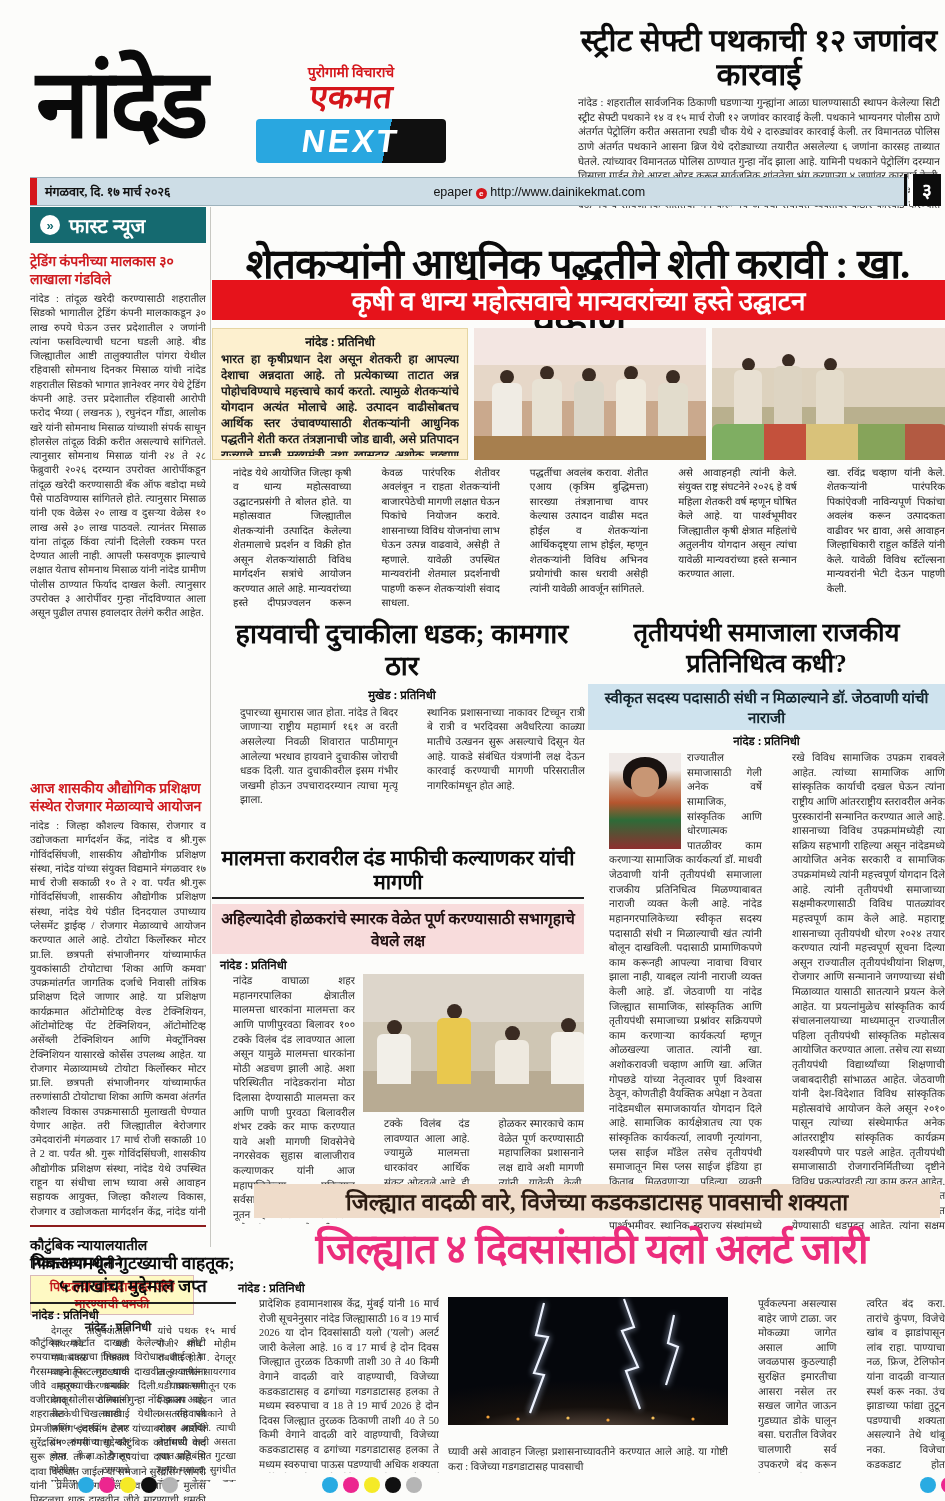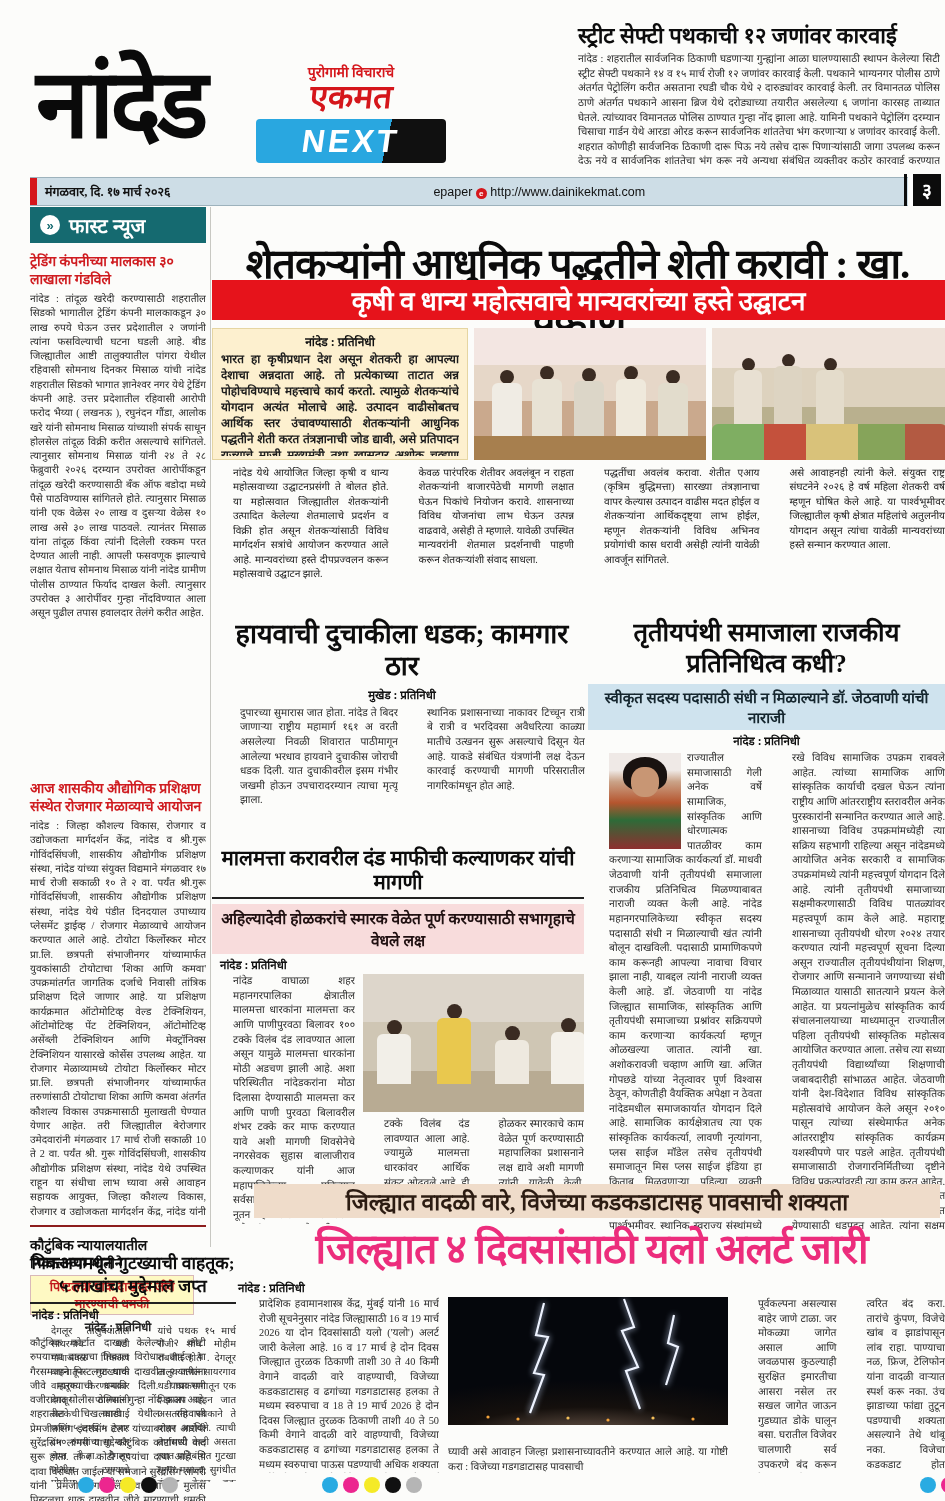--- a/index.html
+++ b/index.html
@@ -5,21 +5,21 @@
   html,body{margin:0;padding:0;background:#e8e8e4;}
   .page{position:relative;width:945px;height:1501px;background:#fcfcfa;margin:0 auto;
         font-family:"Liberation Serif","DejaVu Sans",serif;color:#222;overflow:hidden;}
   .abs{position:absolute;}
   .body-txt{font-size:10.3px;line-height:1.42;text-align:justify;color:#2b2b2b;overflow:hidden;}
   .byline{font-weight:bold;font-size:11.5px;color:#111;}
   .col{overflow:hidden;padding-left:21px;}
 
   
   .top-story{left:578px;top:24px;width:362px;height:146px;}
-  .top-story h2{margin:0 0 4px 0;font-size:22px;line-height:1.1;text-align:left;color:#0c0c0c;}
+  .top-story h2{margin:0 0 4px 0;font-size:31px;line-height:1.1;text-align:center;color:#0c0c0c;}
   .top-story .body-txt{height:112px;}
 
   
   .masthead-city{left:36px;top:48px;width:218px;height:128px;font-size:96px;font-weight:900;
                  color:#0a0a0a;line-height:1.18;letter-spacing:-4px;}
   .logo-block{left:256px;top:62px;width:190px;height:112px;}
   .logo-tagline{display:block;text-align:center;color:#d5161b;font-weight:bold;font-size:14px;}
   .logo-brand{display:block;text-align:center;color:#d5161b;font-weight:900;font-size:33px;
               line-height:1.0;transform:skewX(-6deg);}
   .next-box{margin-top:5px;height:44px;border-radius:4px;position:relative;overflow:hidden;
@@ -232,20 +232,21 @@
       <div class="torso" style="left:0;top:96px;width:235px;height:36px;background:
            linear-gradient(90deg,#7fae62 0 22%,#c4513c 22% 40%,#d9c27a 40% 62%,#86a45a 62% 82%,#b35a42 82% 100%);"></div>
     </div>
   </div>
 
   <div class="abs lead-cols">
     <div class="col">नांदेड येथे आयोजित जिल्हा कृषी व धान्य महोत्सवाच्या उद्घाटनप्रसंगी ते बोलत होते. या महोत्सवात जिल्ह्यातील शेतकऱ्यांनी उत्पादित केलेल्या शेतमालाचे प्रदर्शन व विक्री होत असून शेतकऱ्यांसाठी विविध मार्गदर्शन सत्रांचे आयोजन करण्यात आले आहे. मान्यवरांच्या हस्ते दीपप्रज्वलन करून महोत्सवाचे उद्घाटन झाले.</div>
     <div class="col">केवळ पारंपरिक शेतीवर अवलंबून न राहता शेतकऱ्यांनी बाजारपेठेची मागणी लक्षात घेऊन पिकांचे नियोजन करावे. शासनाच्या विविध योजनांचा लाभ घेऊन उत्पन्न वाढवावे, असेही ते म्हणाले. यावेळी उपस्थित मान्यवरांनी शेतमाल प्रदर्शनाची पाहणी करून शेतकऱ्यांशी संवाद साधला.</div>
     <div class="col">पद्धतींचा अवलंब करावा. शेतीत एआय (कृत्रिम बुद्धिमत्ता) सारख्या तंत्रज्ञानाचा वापर केल्यास उत्पादन वाढीस मदत होईल व शेतकऱ्यांना आर्थिकदृष्ट्या लाभ होईल, म्हणून शेतकऱ्यांनी विविध अभिनव प्रयोगांची कास धरावी असेही त्यांनी यावेळी आवर्जून सांगितले.</div>
     <div class="col">असे आवाहनही त्यांनी केले. संयुक्त राष्ट्र संघटनेने २०२६ हे वर्ष महिला शेतकरी वर्ष म्हणून घोषित केले आहे. या पार्श्वभूमीवर जिल्ह्यातील कृषी क्षेत्रात महिलांचे अतुलनीय योगदान असून त्यांचा यावेळी मान्यवरांच्या हस्ते सन्मान करण्यात आला.</div>
+    <div class="col">खा. रविंद्र चव्हाण यांनी केले. शेतकऱ्यांनी पारंपरिक पिकांऐवजी नाविन्यपूर्ण पिकांचा अवलंब करून उत्पादकता वाढीवर भर द्यावा, असे आवाहन जिल्हाधिकारी राहुल कर्डिले यांनी केले. यावेळी विविध स्टॉल्सना मान्यवरांनी भेटी देऊन पाहणी केली.</div>
   </div>
 
   <section class="abs hw">
     <h2>हायवाची दुचाकीला धडक; कामगार ठार</h2>
     <span class="byline">मुखेड : प्रतिनिधी</span>
     <div class="hw-cols">
       <div class="col body-txt">दुपारच्या सुमारास जात होता. नांदेड ते बिदर जाणाऱ्या राष्ट्रीय महामार्ग १६१ अ वरती असलेल्या निवळी शिवारात पाठीमागून आलेल्या भरधाव हायवाने दुचाकीस जोराची धडक दिली. यात दुचाकीवरील इसम गंभीर जखमी होऊन उपचारादरम्यान त्याचा मृत्यू झाला.</div>
       <div class="col body-txt">स्थानिक प्रशासनाच्या नाकावर टिच्चून रात्री बे रात्री व भरदिवसा अवैधरित्या काळ्या मातीचे उत्खनन सुरू असल्याचे दिसून येत आहे. याकडे संबंधित यंत्रणांनी लक्ष देऊन कारवाई करण्याची मागणी परिसरातील नागरिकांमधून होत आहे.</div>
     </div>
   </section>

